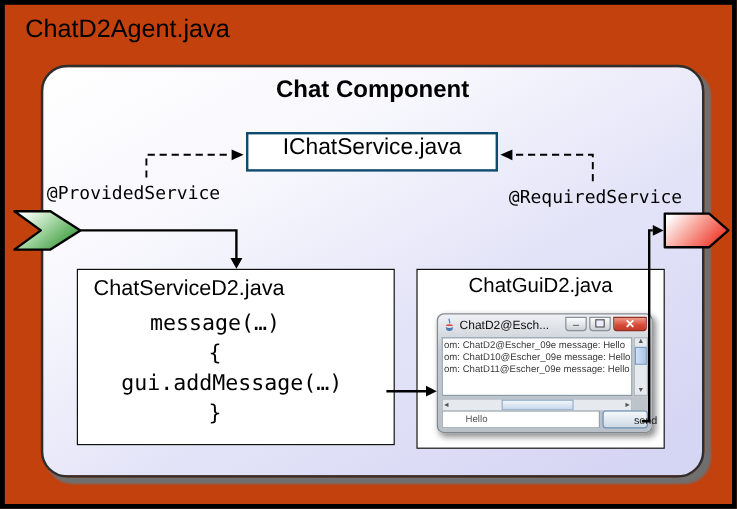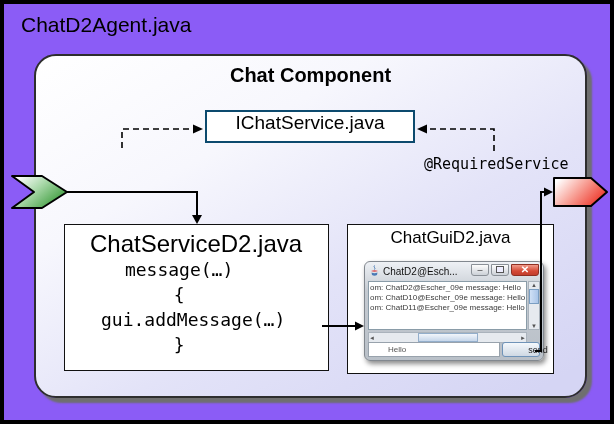--- a/index.html
+++ b/index.html
@@ -1,30 +1,30 @@
 <!DOCTYPE html>
 <html><head>
 <meta charset="utf-8">
 <style>
   html,body{margin:0;padding:0;}
   body{width:614px;height:424px;font-family:"Liberation Sans",sans-serif;background:#fff;}
-  .frame{position:absolute;left:0;top:0;width:614px;height:424px;border:4px solid #000;box-sizing:border-box;background:#8b5cf6;overflow:hidden;}
+  .frame{position:absolute;left:0;top:0;width:614px;height:424px;border:4px solid #000;box-sizing:border-box;background:#c2410c;overflow:hidden;}
   .page-title{position:absolute;left:17px;top:9px;font-size:21px;color:#000;}
   .panel{position:absolute;left:30px;top:50px;width:553px;height:344px;box-sizing:border-box;
          border:2px solid #2e2e2e;border-radius:22px;
          background:linear-gradient(150deg,#ffffff 0%,#f7f7fd 30%,#e3e3f8 60%,#d5d5f4 95%);
          box-shadow:5px 5px 2px #6f6f6f;}
   .panel-title{position:absolute;left:30px;top:60px;width:553px;text-align:center;font-size:20px;font-weight:bold;color:#000;}
   .iface-box{position:absolute;left:201px;top:106px;width:210px;height:33px;box-sizing:border-box;
              background:#fff;border:2px solid #0c4a6e;display:flex;align-items:flex-start;justify-content:center;font-size:19px;}
   .anno{position:absolute;font-family:"DejaVu Sans Mono","Liberation Mono",monospace;font-size:15px;color:#000;}
   .anno.provided{left:35px;top:148px;}
   .anno.required{left:420px;top:151px;}
   .svc-box{position:absolute;left:60px;top:220px;width:265px;height:147px;box-sizing:border-box;background:#fff;border:1.5px solid #111;}
-  .svc-title{position:absolute;left:25px;top:5px;font-size:24px;}
+  .svc-title{position:absolute;left:13px;top:5px;font-size:18px;}
   .code{position:absolute;left:8px;top:32px;font-family:"DejaVu Sans Mono","Liberation Mono",monospace;font-size:18px;line-height:25px;color:#000;text-align:center;}
   .code .indent{padding-left:28px;}
   .gui-box{position:absolute;left:343px;top:220px;width:207px;height:150px;box-sizing:border-box;background:#fff;border:1.5px solid #111;}
   .gui-title{position:absolute;left:0;top:3px;width:100%;text-align:center;font-size:17px;}
   
   .win{position:absolute;left:360px;top:257px;width:180px;height:100px;box-sizing:border-box;border:1px solid #82888f;border-radius:6px;
        background:linear-gradient(#eef1f5,#c4cad1 30%,#b9c0c8);box-shadow:2px 3px 5px rgba(0,0,0,0.45);}
   .titlebar{position:absolute;left:0;top:0;right:0;height:19px;display:flex;align-items:center;padding:0 4px;box-sizing:border-box;}
   .win-title{font-size:10px;color:#111;margin-left:3px;white-space:nowrap;overflow:hidden;flex:1;}
   .wbtn{height:12px;border:1px solid #8a9097;border-radius:0 0 3px 3px;box-sizing:border-box;margin-left:2px;margin-top:-4px;
@@ -58,20 +58,21 @@
 
   <div class="page-title">ChatD2Agent.java</div>
 
   <div class="panel"></div>
   <div class="panel-title">Chat Component</div>
 
   <div class="iface-box">
     <span>IChatService.java</span>
   </div>
 
+  <div class="anno provided">@ProvidedService</div>
   <div class="anno required">@RequiredService</div>
 
   <div class="svc-box">
     <div class="svc-title">ChatServiceD2.java</div>
     <div class="code">
       <div>message(…)</div>
       <div>{</div>
       <div class="indent">gui.addMessage(…)</div>
       <div>}</div>
     </div>

